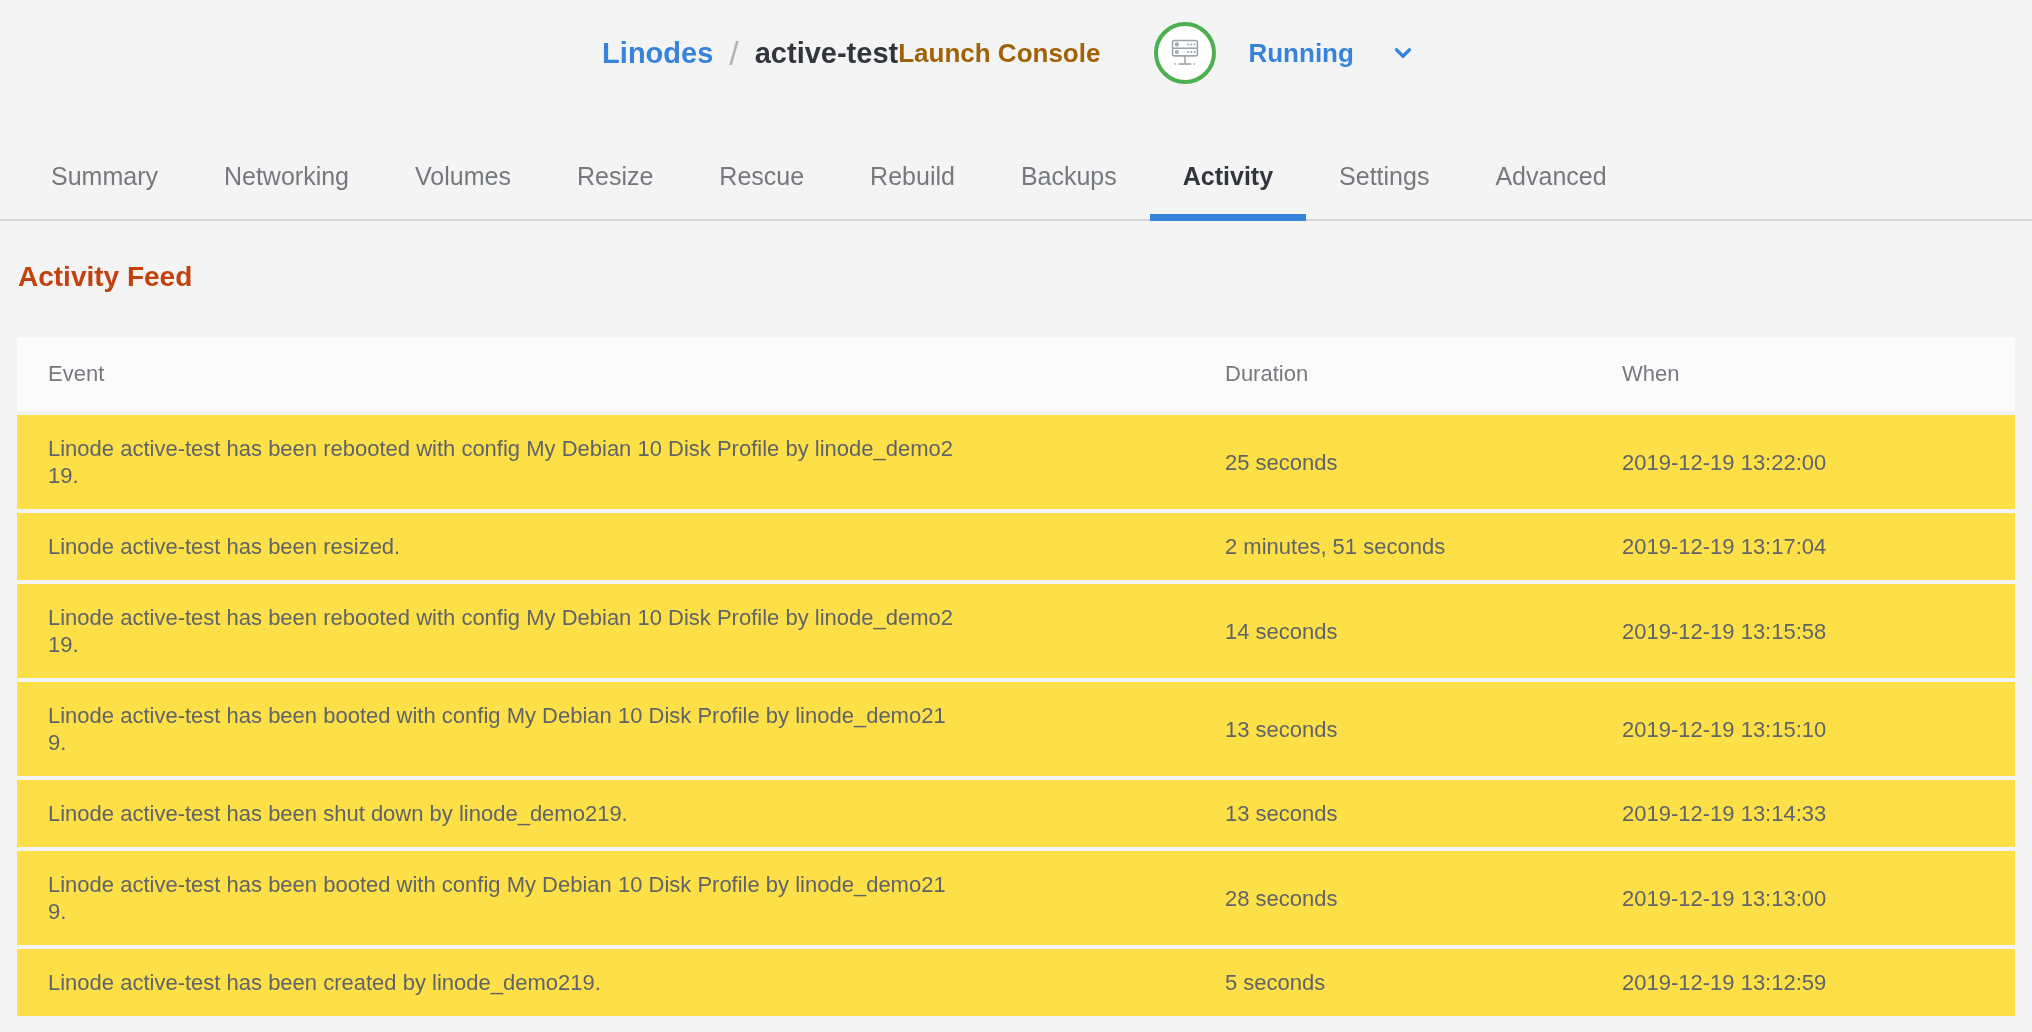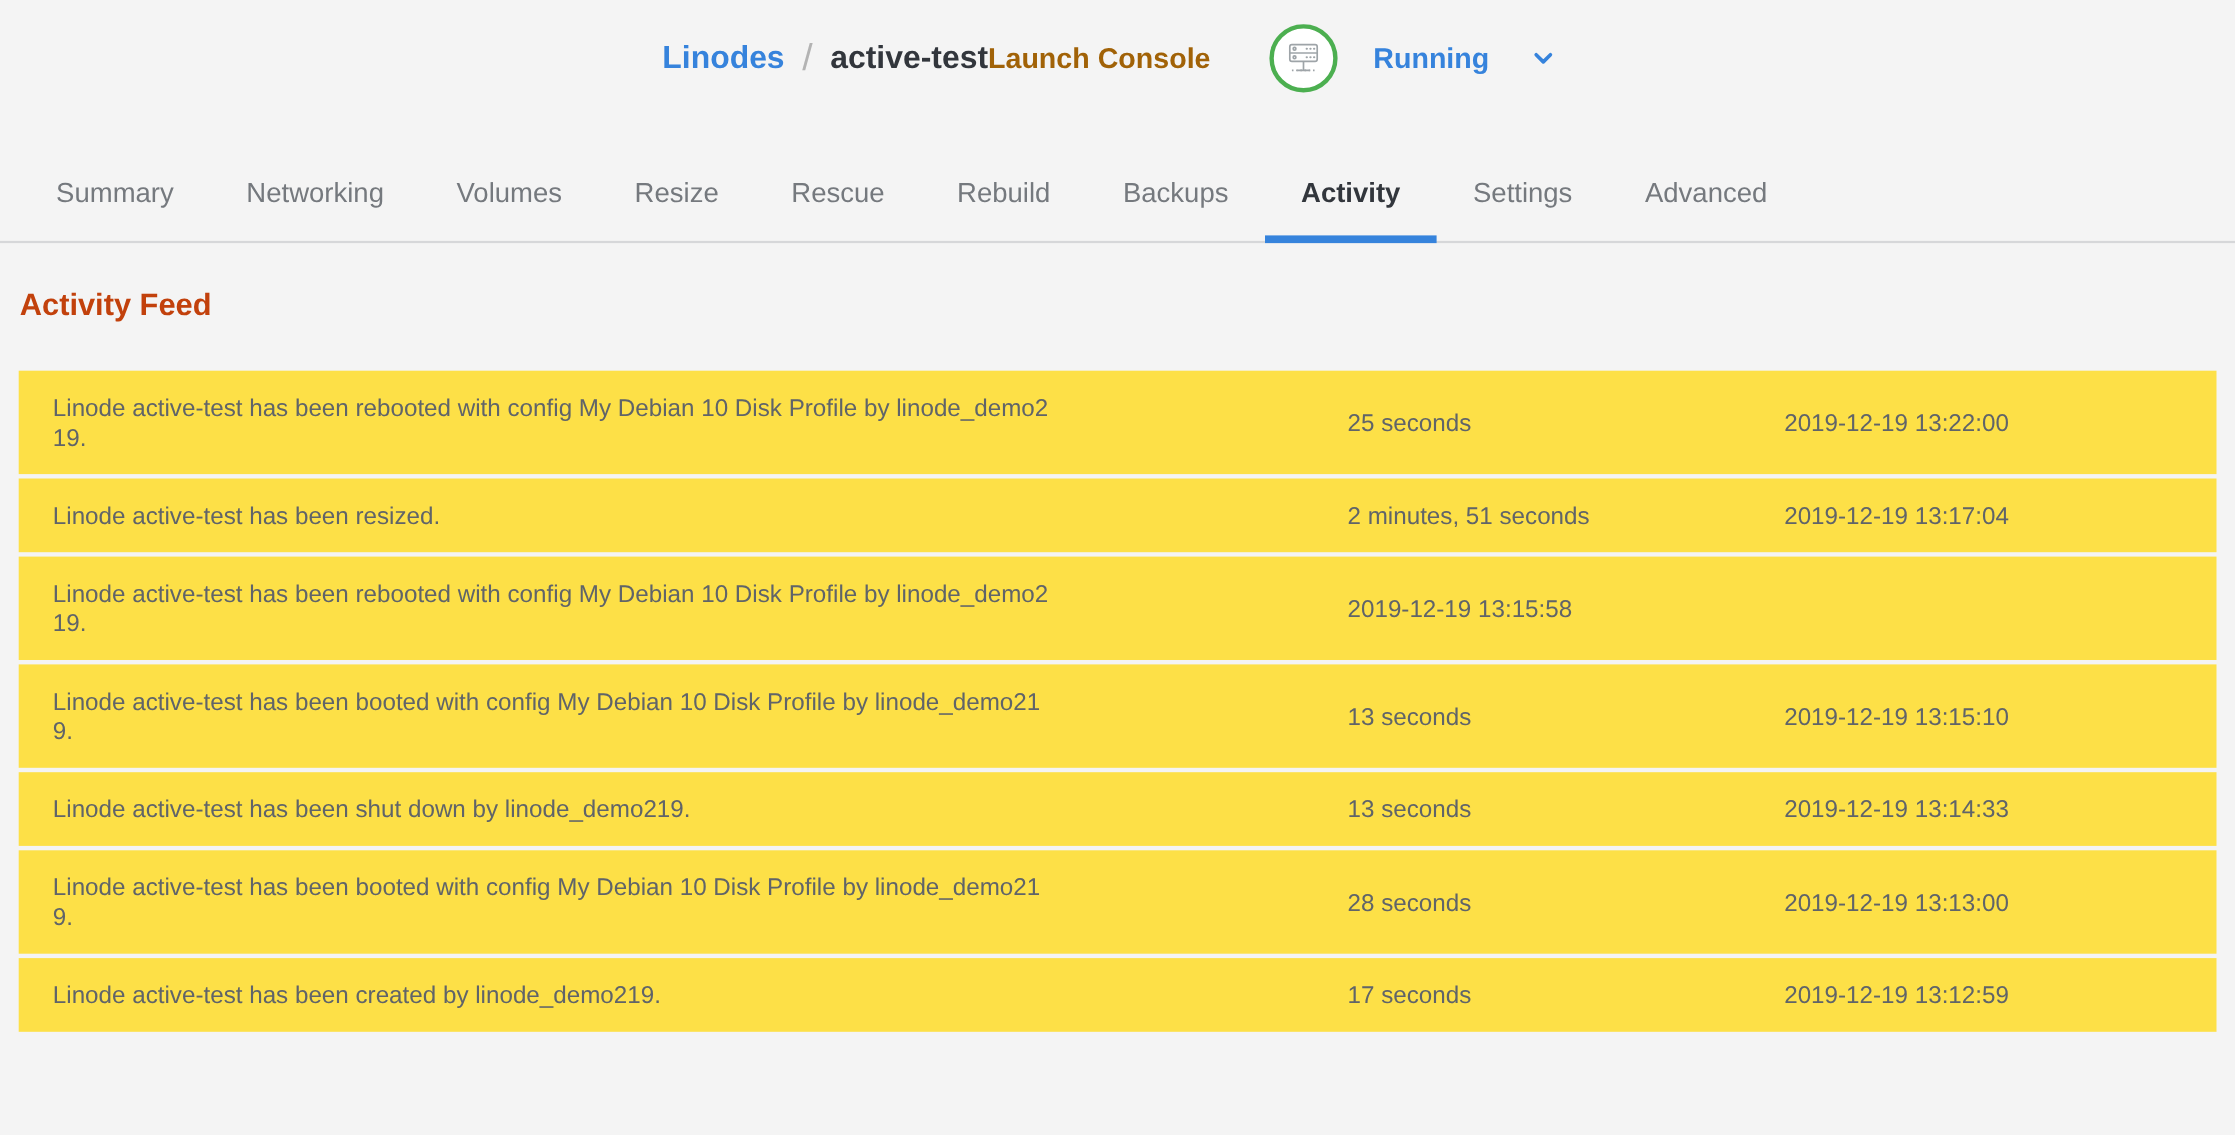--- a/index.html
+++ b/index.html
@@ -98,49 +98,55 @@
     <div class="tab">Rebuild</div>
     <div class="tab">Backups</div>
     <div class="tab active">Activity</div>
     <div class="tab">Settings</div>
     <div class="tab">Advanced</div>
   </div>
 
 <div class="section-title">Activity Feed</div>
 
 <div class="table">
+  <div class="trow thead">
+    <div class="cell-event">Event</div>
+    <div class="cell-duration">Duration</div>
+    <div class="cell-when">When</div>
+  </div>
   <div id="rows">
       <div class="trow row">
         <div class="cell-event"><span class="evt-text">Linode active-test has been rebooted with config My Debian 10 Disk Profile by linode_demo219.</span></div>
         <div class="cell-duration">25 seconds</div>
         <div class="cell-when">2019-12-19 13:22:00</div>
       </div>
       <div class="trow row">
         <div class="cell-event"><span class="evt-text">Linode active-test has been resized.</span></div>
         <div class="cell-duration">2 minutes, 51 seconds</div>
         <div class="cell-when">2019-12-19 13:17:04</div>
       </div>
       <div class="trow row">
         <div class="cell-event"><span class="evt-text">Linode active-test has been rebooted with config My Debian 10 Disk Profile by linode_demo219.</span></div>
+        <div class="cell-duration">14 seconds</div>
         <div class="cell-when">2019-12-19 13:15:58</div>
       </div>
       <div class="trow row">
         <div class="cell-event"><span class="evt-text">Linode active-test has been booted with config My Debian 10 Disk Profile by linode_demo219.</span></div>
         <div class="cell-duration">13 seconds</div>
         <div class="cell-when">2019-12-19 13:15:10</div>
       </div>
       <div class="trow row">
         <div class="cell-event"><span class="evt-text">Linode active-test has been shut down by linode_demo219.</span></div>
         <div class="cell-duration">13 seconds</div>
         <div class="cell-when">2019-12-19 13:14:33</div>
       </div>
       <div class="trow row">
         <div class="cell-event"><span class="evt-text">Linode active-test has been booted with config My Debian 10 Disk Profile by linode_demo219.</span></div>
         <div class="cell-duration">28 seconds</div>
         <div class="cell-when">2019-12-19 13:13:00</div>
       </div>
       <div class="trow row">
         <div class="cell-event"><span class="evt-text">Linode active-test has been created by linode_demo219.</span></div>
-        <div class="cell-duration">17 seconds</div>
+        <div class="cell-duration">5 seconds</div>
         <div class="cell-when">2019-12-19 13:12:59</div>
       </div>
     </div>
 </div>
 
 </body></html>

